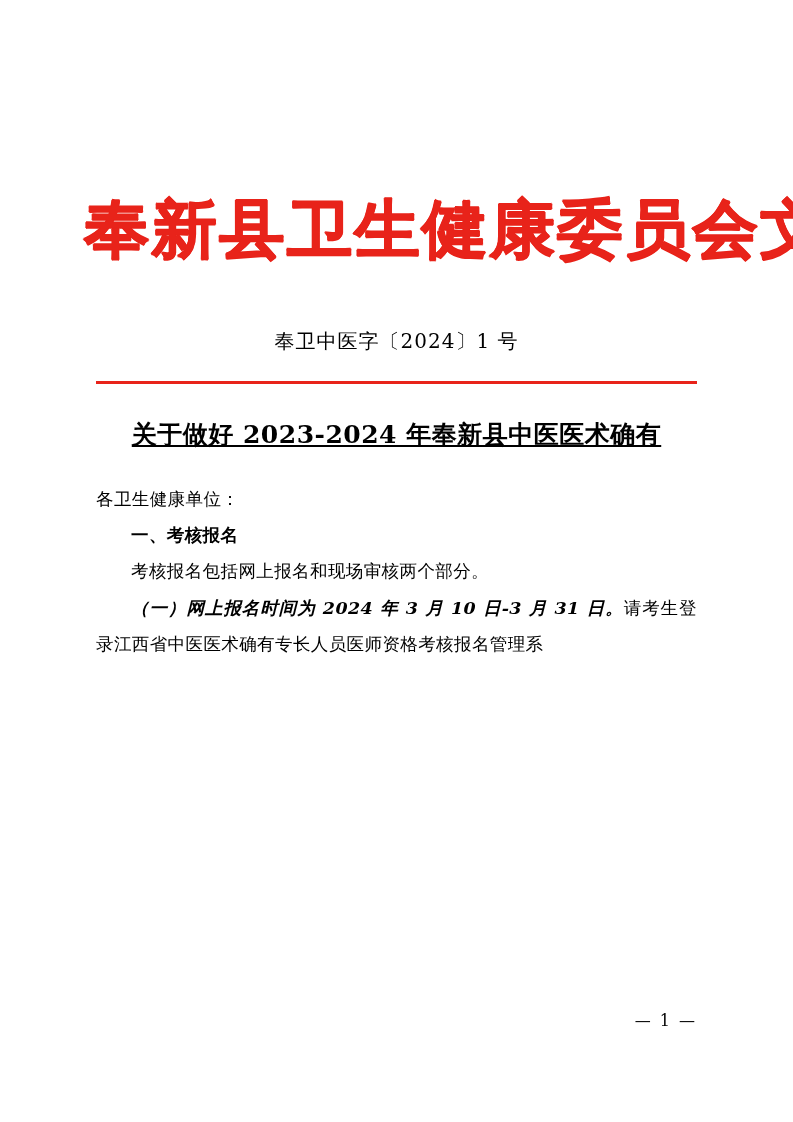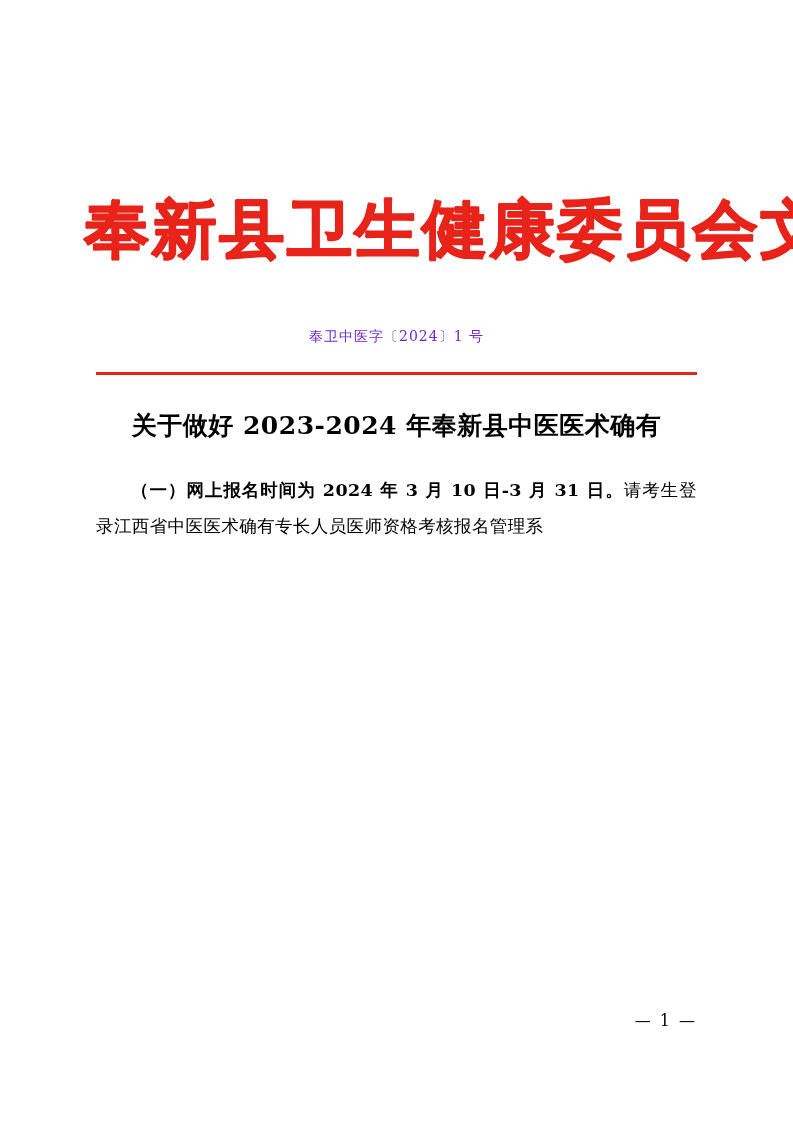--- a/index.html
+++ b/index.html
@@ -43,41 +43,42 @@
       0.6px 0 0 #e8231a,
      -0.6px 0 0 #e8231a,
       0 0.6px 0 #e8231a,
       0 -0.6px 0 #e8231a;
   }
 
   
   .doc-number {
     margin-top: 66px;
     text-align: center;
-    font-size: 14px;
+    font-size: 20px;
     letter-spacing: 1px;
-    color: #6d28d9;
+    color: #000000;
   }
 
   
   .red-rule {
     margin-top: 26px;
     height: 2.5px;
     background: #e8231a;
     width: 100%;
   }
 
   
   .headline {
     margin-top: 30px;
     text-align: center;
     font-size: 25px;
     font-weight: bold;
     line-height: 1.65;
     letter-spacing: 0.5px;
+    text-decoration: underline;
   }
   .headline .line {
     display: block;
   }
 
   
   .body-text {
     margin-top: 26px;
     font-size: 17.5px;
     line-height: 2.07;
@@ -92,20 +93,21 @@
   }
   .p-noindent {
     text-indent: 0;
   }
   .subhead {
     text-indent: 2em;
     font-weight: bold;
   }
   .bold {
     font-weight: bold;
+    font-style: italic;
   }
 
   
   .page-number {
     position: absolute;
     right: 96px;
     bottom: 92px;
     font-size: 16px;
     letter-spacing: 2px;
   }
@@ -122,23 +124,26 @@
   <div class="doc-number">奉卫中医字〔2024〕1 号</div>
 
   <div class="red-rule"></div>
 
   <div class="headline">
     <span class="line">关于做好 2023-2024 年奉新县中医医术确有</span>
   </div>
 
   <div class="body-text">
 
+    <p class="p-noindent">各卫生健康单位：</p>
 
 
+    <p class="subhead">一、考核报名</p>
 
+    <p class="p-indent">考核报名包括网上报名和现场审核两个部分。</p>
 
     <p class="p-indent">
       <span class="bold">（一）网上报名时间为 2024 年 3 月 10 日-3 月 31 日。</span><span>请考生登录江西省中医医术确有专长人员医师资格考核报名管理系</span>
     </p>
 
   </div>
 
   <div class="page-number">— 1 —</div>
 
 </div>

